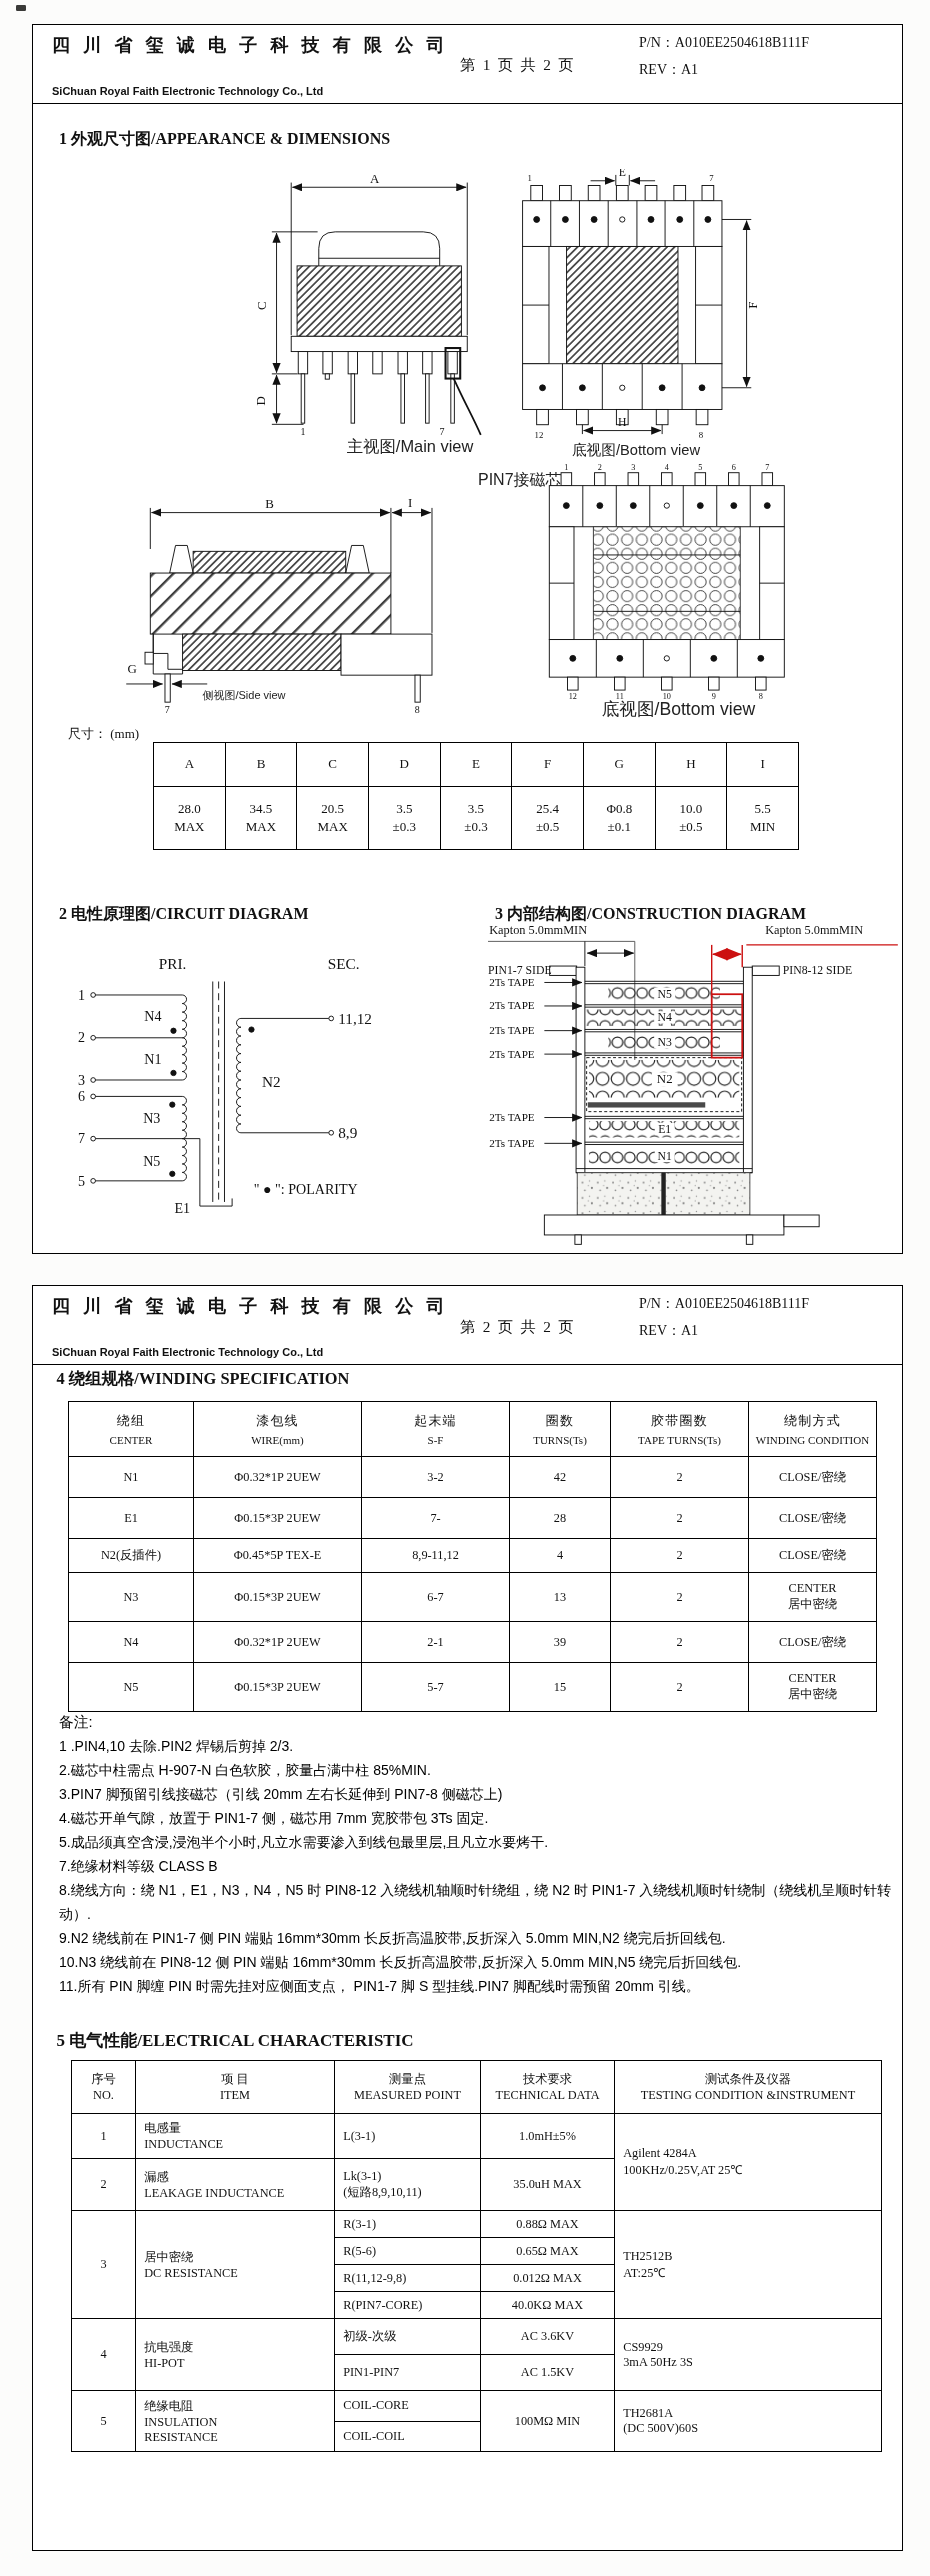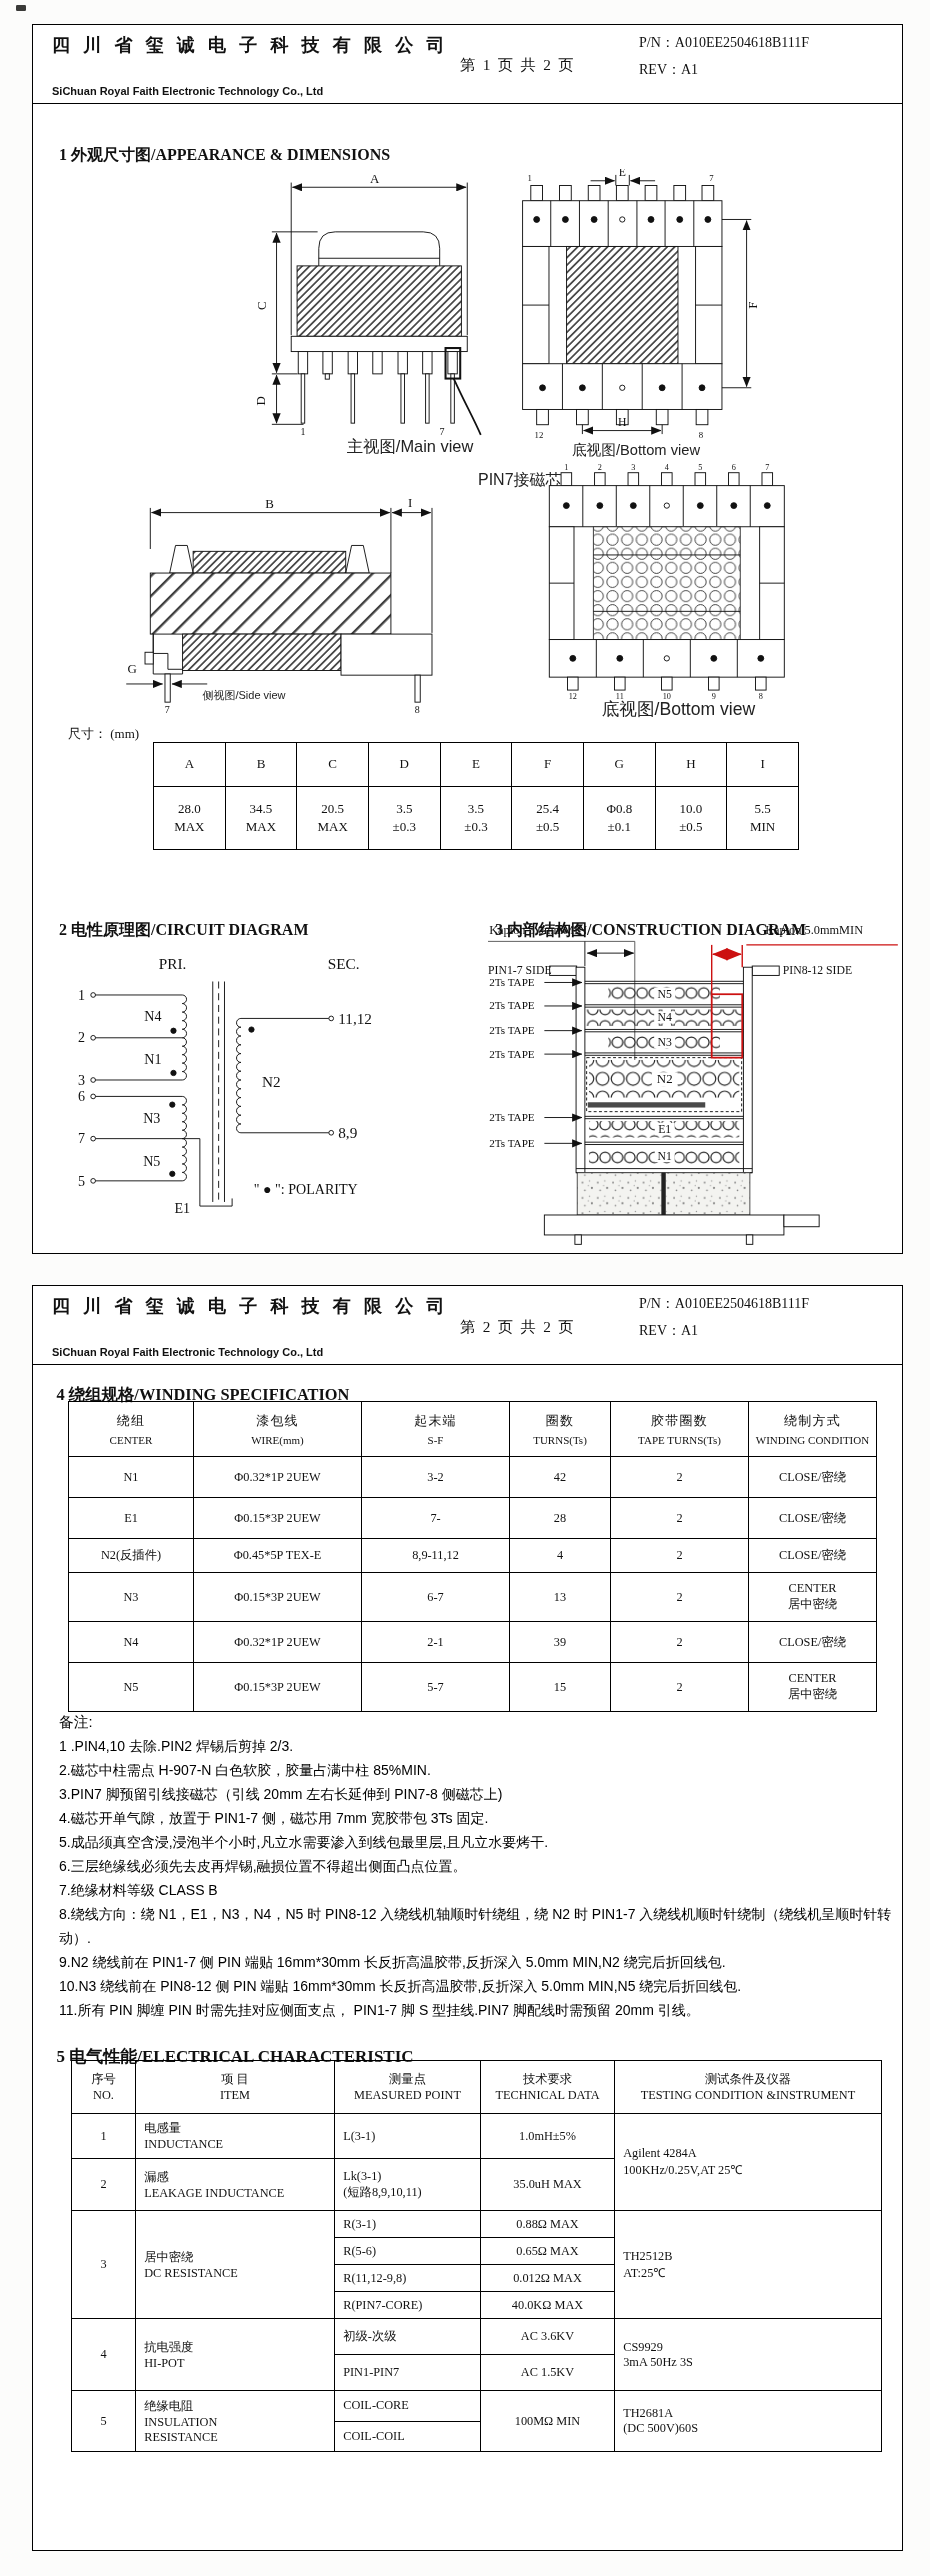--- a/index.html
+++ b/index.html
@@ -7,21 +7,21 @@
   .smudge{position:absolute;left:16.4px;top:4.7px;width:9.4px;height:5.9px;background:#3a3a38;border-radius:1.2px;}
   .page{position:absolute;left:32px;width:869px;background:#fff;border:1.2px solid #000;}
   .p1{top:23.5px;height:1228px;}
   .p2{top:1285px;height:1264px;}
   .hdr{position:absolute;left:0;top:0;width:100%;height:78px;border-bottom:1.2px solid #000;}
   .co-cn{position:absolute;left:19px;top:8.2px;font-family:"Liberation Sans",sans-serif;font-weight:bold;font-size:18px;letter-spacing:4.1px;white-space:nowrap;}
   .co-en{position:absolute;left:19px;top:60px;font-family:"Liberation Sans",sans-serif;font-weight:bold;font-size:11px;white-space:nowrap;}
   .pinfo{position:absolute;left:427px;top:30.5px;font-size:15.3px;letter-spacing:1.8px;white-space:nowrap;}
   .pn{position:absolute;left:606px;top:9.4px;font-size:14px;white-space:nowrap;}
   .rev{position:absolute;left:606px;top:36px;font-size:14px;white-space:nowrap;}
-  .stitle{position:absolute;font-weight:bold;font-size:16px;white-space:nowrap;font-family:"Liberation Serif",serif;margin-top:16px;}
+  .stitle{position:absolute;font-weight:bold;font-size:16px;white-space:nowrap;font-family:"Liberation Serif",serif;}
   .dlabel{position:absolute;font-family:"Liberation Sans",sans-serif;color:#222;white-space:nowrap;}
   .dv{position:absolute;}
   .dv text{font-family:"Liberation Serif",serif;fill:#111;}
   svg .thin{stroke:#111;stroke-width:1.6;fill:none;}
   
   table{border-collapse:collapse;}
   td{border:1.2px solid #000;text-align:center;vertical-align:middle;font-size:12.3px;padding:1.2px 3.5px;}
   .pre{white-space:pre-line;}
   .tl{text-align:left;padding-left:8.2px;}
   .dtable{position:absolute;left:120px;top:717px;width:646px;table-layout:fixed;}
@@ -568,21 +568,20 @@
     </tbody>
       </table>
 
     <div class="notes">
       <div class="nt ntitle">备注:</div>
       <div class="nt">1 .PIN4,10 去除.PIN2 焊锡后剪掉 2/3.</div>
       <div class="nt">2.磁芯中柱需点 H-907-N 白色软胶，胶量占满中柱 85%MIN.</div>
       <div class="nt">3.PIN7 脚预留引线接磁芯（引线 20mm 左右长延伸到 PIN7-8 侧磁芯上)</div>
       <div class="nt">4.磁芯开单气隙，放置于 PIN1-7 侧，磁芯用 7mm 宽胶带包 3Ts 固定.</div>
       <div class="nt">5.成品须真空含浸,浸泡半个小时,凡立水需要渗入到线包最里层,且凡立水要烤干.</div>
-      <div class="nt">6.三层绝缘线必须先去皮再焊锡,融损位置不得超出侧面凸点位置。</div>
       <div class="nt">7.绝缘材料等级 CLASS  B</div>
       <div class="nt">8.绕线方向：绕 N1，E1，N3，N4，N5 时 PIN8-12 入绕线机轴顺时针绕组，绕 N2 时 PIN1-7 入绕线机顺时针绕制（绕线机呈顺时针转动）.</div>
       <div class="nt">9.N2 绕线前在 PIN1-7 侧 PIN 端贴 16mm*30mm 长反折高温胶带,反折深入 5.0mm  MIN,N2 绕完后折回线包.</div>
       <div class="nt">10.N3 绕线前在 PIN8-12 侧 PIN 端贴 16mm*30mm 长反折高温胶带,反折深入 5.0mm  MIN,N5 绕完后折回线包.</div>
       <div class="nt">11.所有 PIN 脚缠 PIN 时需先挂对应侧面支点， PIN1-7 脚 S 型挂线.PIN7 脚配线时需预留 20mm 引线。</div>
     </div>
 
     <div class="stitle" style="left:23.5px;top:743px;font-size:17px;">5 电气性能/ELECTRICAL CHARACTERISTIC</div>
 
     <table class="etable">

